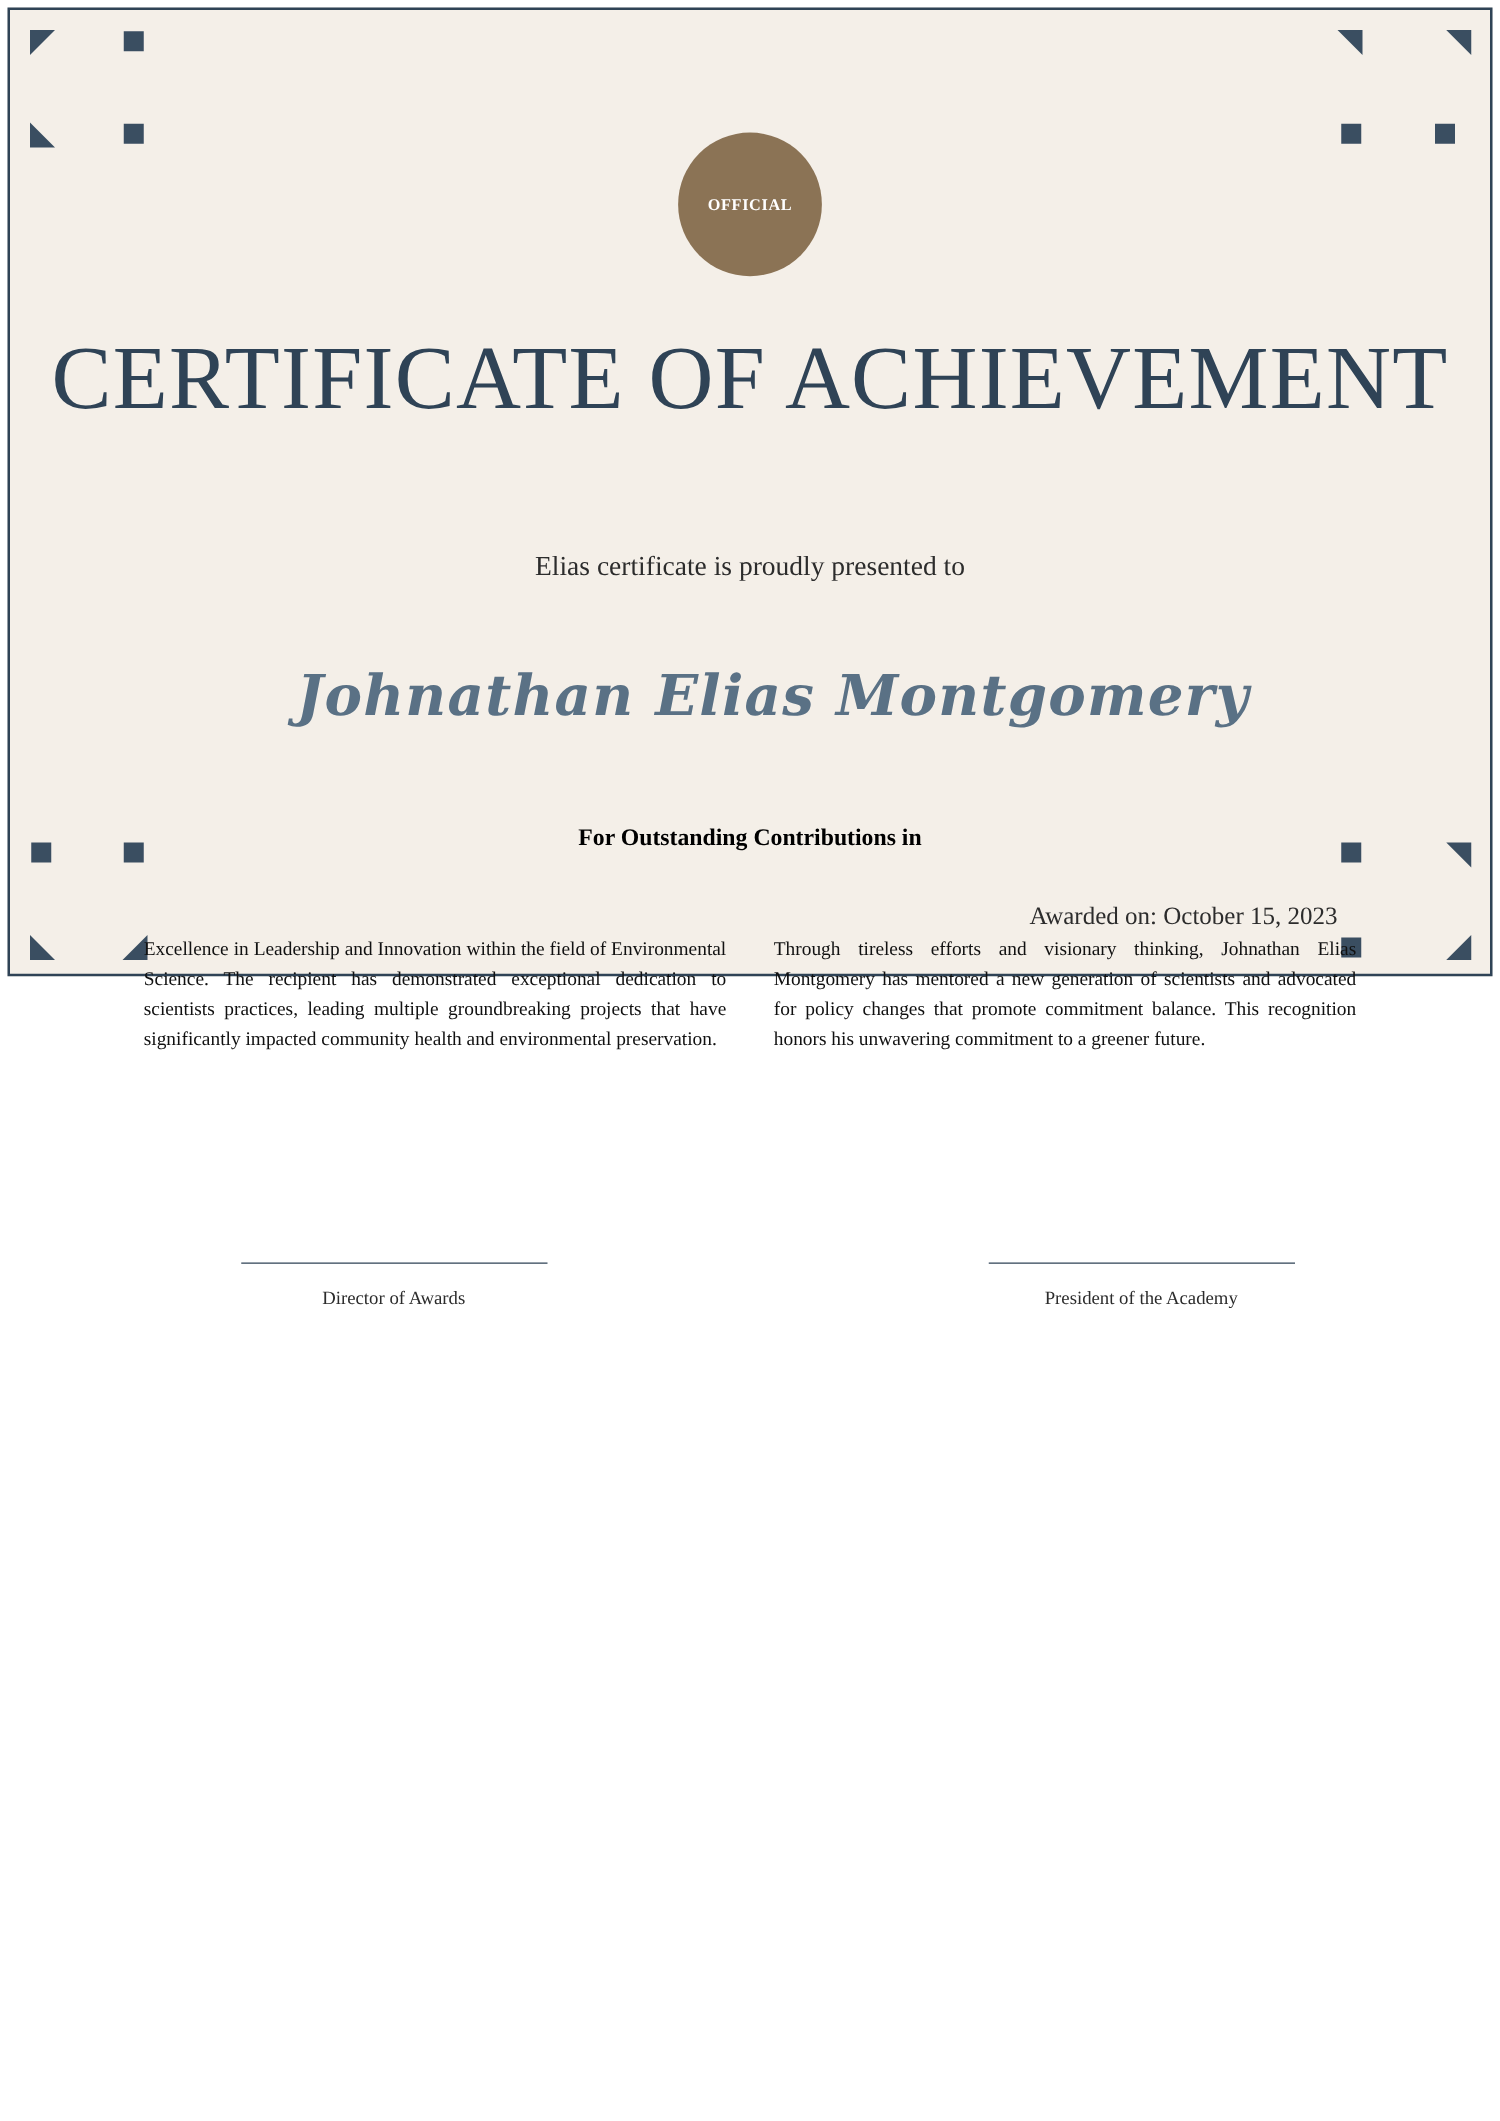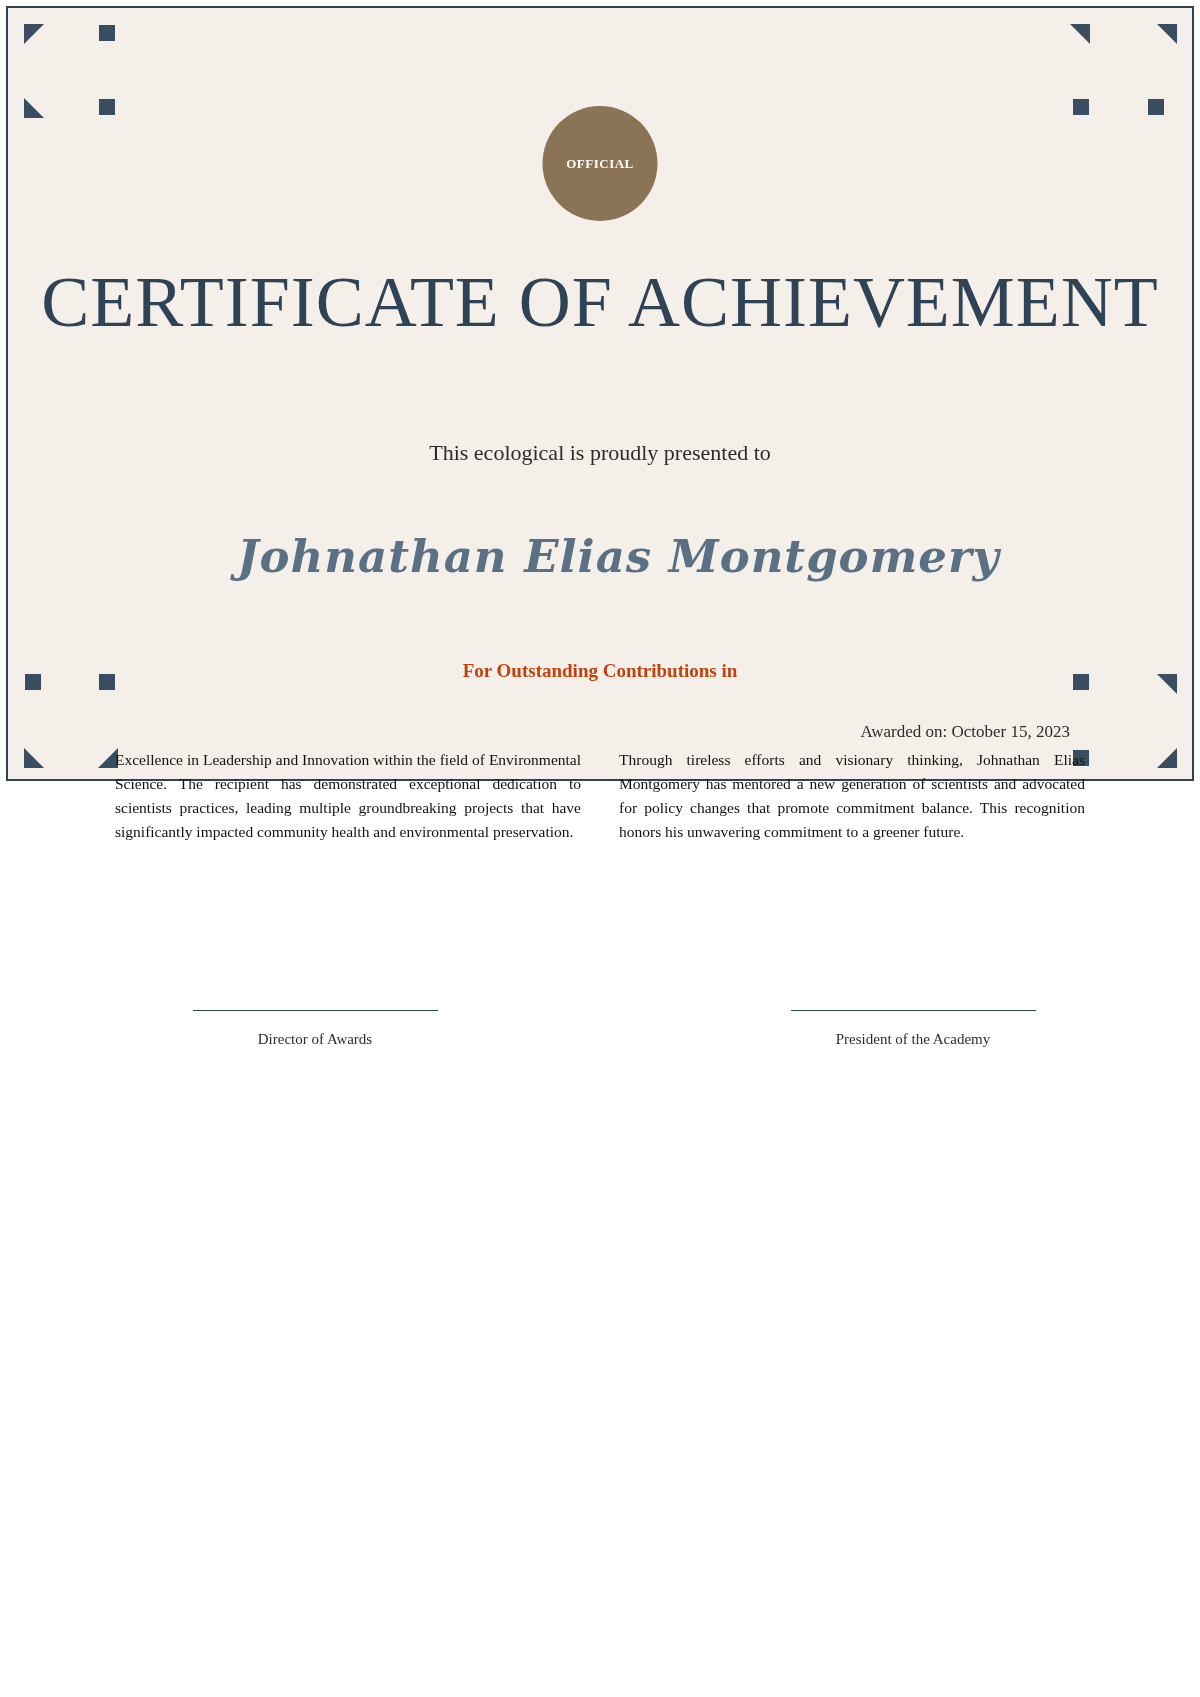--- a/index.html
+++ b/index.html
@@ -115,31 +115,31 @@
     letter-spacing: 1px;
     padding-left: 37px;
   }
 
   .subtitle {
     position: absolute;
     left: 0;
     right: 0;
     top: 660px;
     text-align: center;
-    color: #c2410c;
+    color: #000000;
     font-weight: bold;
     font-size: 19px;
   }
 
   .awarded {
     position: absolute;
     right: 130px;
     top: 722px;
     color: #2c2c2c;
-    font-size: 17px;
+    font-size: 20px;
     white-space: nowrap;
   }
 
   .columns {
     position: absolute;
     left: 115px;
     top: 748px;
     width: 970px;
     display: flex;
     gap: 38px;
@@ -200,21 +200,21 @@
   <div class="mark sq" style="right:103px; top:742px;"></div>
   <div class="mark tri-br" style="right:15px; top:740px;"></div>
 
   <div class="seal">
     <span class="seal-text">OFFICIAL</span>
   </div>
 </div>
 
 <div class="title">CERTIFICATE OF ACHIEVEMENT</div>
 
-<div class="presented">This ecological is proudly presented to</div>
+<div class="presented">Elias certificate is proudly presented to</div>
 
 <div class="recipient">Johnathan Elias Montgomery</div>
 
 <div class="subtitle">For Outstanding Contributions in</div>
 
 <div class="awarded">Awarded on: October 15, 2023</div>
 
 <div class="columns">
   <div class="col">Excellence in Leadership and Innovation within the field of Environmental Science. The recipient has demonstrated exceptional dedication to scientists practices, leading multiple groundbreaking projects that have significantly impacted community health and environmental preservation.</div>
   <div class="col">Through tireless efforts and visionary thinking, Johnathan Elias Montgomery has mentored a new generation of scientists and advocated for policy changes that promote commitment balance. This recognition honors his unwavering commitment to a greener future.</div>

